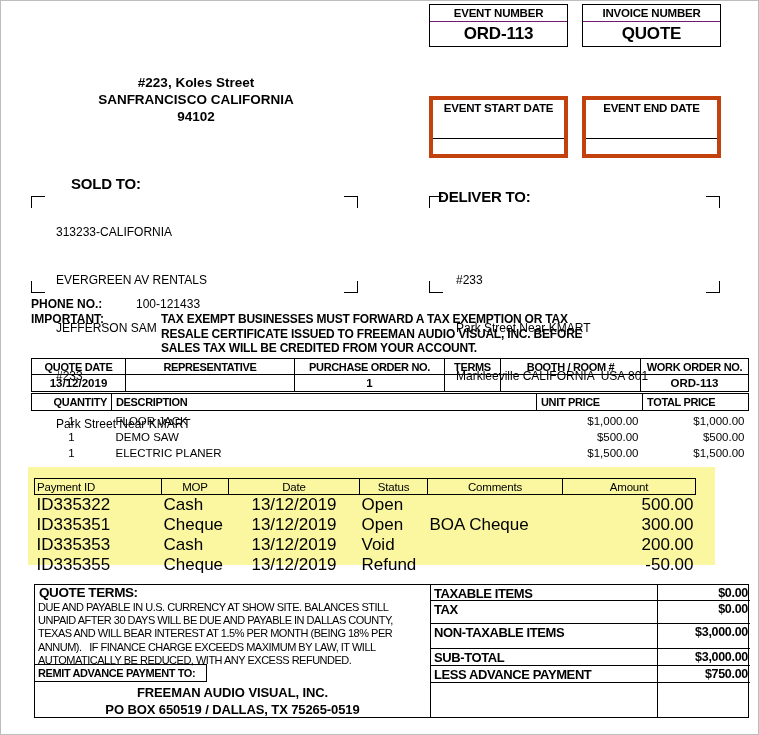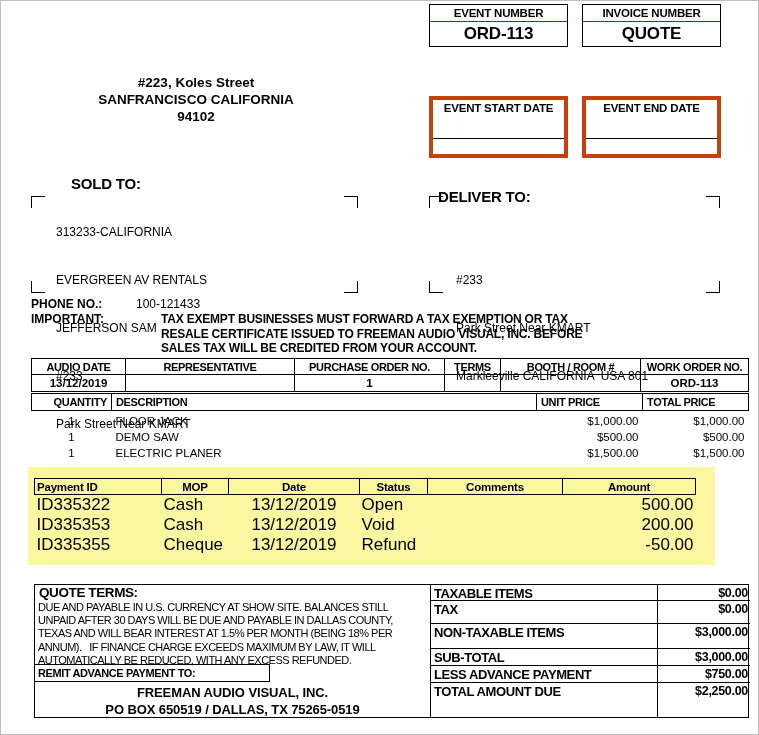--- a/index.html
+++ b/index.html
@@ -47,33 +47,33 @@
   .items-table { left:30px; top:392px; width:717px; }
   .items-table th { border:1px solid #000; height:17px; font-size:11px; font-weight:bold;
                     letter-spacing:-0.35px; text-align:left; padding:0 4px; }
   .items-table th.qty { text-align:right; }
   .items-table td { height:16px; font-size:11.5px; padding:0 4px; vertical-align:bottom; }
   .items-table td.qty { text-align:center; }
   .items-table td.money { text-align:right; }
 
   .pay-wrap { left:27px; top:466px; width:687px; height:98px; }
   .pay-table { position:absolute; left:6px; top:11px; width:661px; }
-  .pay-table th { border:1px solid #000; height:16px; font-size:11.5px; font-weight:bold;
+  .pay-table th { border:1px solid #000; height:16px; font-size:11.5px; font-weight:normal;
                   text-align:center; letter-spacing:-0.2px; }
   .pay-table th.left { text-align:left; padding-left:2px; }
   .pay-table td { height:16px; font-size:17px; padding:0 2px; vertical-align:bottom; }
   .pay-table td.c { text-align:center; }
   .pay-table td.r { text-align:right; }
 
   .bottom-box { left:33px; top:583px; width:715px; height:134px; border:1px solid #000; }
   .bb-left { position:absolute; left:0; top:0; width:395px; height:100%; }
   .terms-title { position:absolute; left:4px; top:0; font-size:13.5px; font-weight:bold; letter-spacing:-0.4px; }
   .terms-body { position:absolute; left:3px; top:16px; width:390px; font-size:11px;
                 line-height:13.2px; letter-spacing:-0.5px; white-space:pre-wrap; }
-  .remit-box { position:absolute; left:-1px; top:79px; width:236px; height:18px; border:1px solid #000;
+  .remit-box { position:absolute; left:-1px; top:79px; width:173px; height:18px; border:1px solid #000;
                font-size:11px; font-weight:bold; letter-spacing:-0.4px; padding:2px 0 0 3px; }
   .remit-name { position:absolute; left:0; top:100px; width:395px; text-align:center;
                 font-size:13px; font-weight:bold; letter-spacing:-0.1px; }
   .remit-addr { position:absolute; left:0; top:117px; width:395px; text-align:center;
                 font-size:13px; font-weight:bold; letter-spacing:-0.1px; }
   .bb-right { position:absolute; left:395px; top:0; width:320px; height:100%; border-left:1px solid #000; }
   .tot-divider { position:absolute; left:226px; top:0; width:1px; height:100%; background:#000; }
   .tot-row { position:relative; width:100%; }
   .tot-row.line { border-bottom:1px solid #000; }
   .tot-label { position:absolute; left:3px; top:1px; font-size:13px; font-weight:bold; letter-spacing:-0.4px; }
@@ -143,21 +143,21 @@
     <colgroup>
         <col style="width:94px">
         <col style="width:169px">
         <col style="width:150px">
         <col style="width:56px">
         <col style="width:140px">
         <col style="width:108px">
       </colgroup>
     <tbody>
         <tr>
-      <th>AUDIO DATE</th>
+      <th>QUOTE DATE</th>
       <th>REPRESENTATIVE</th>
       <th>PURCHASE ORDER NO.</th>
       <th>TERMS</th>
       <th>BOOTH / ROOM #</th>
       <th>WORK ORDER NO.</th>
     </tr>
     <tr>
       <td>13/12/2019</td>
       <td></td>
       <td>1</td>
@@ -224,20 +224,28 @@
       </tr>
       <tr>
         <td>ID335322</td>
         <td>Cash</td>
         <td class="c">13/12/2019</td>
         <td>Open</td>
         <td></td>
         <td class="r">500.00</td>
       </tr>
       <tr>
+        <td>ID335351</td>
+        <td>Cheque</td>
+        <td class="c">13/12/2019</td>
+        <td>Open</td>
+        <td>BOA Cheque</td>
+        <td class="r">300.00</td>
+      </tr>
+      <tr>
         <td>ID335353</td>
         <td>Cash</td>
         <td class="c">13/12/2019</td>
         <td>Void</td>
         <td></td>
         <td class="r">200.00</td>
       </tr>
       <tr>
         <td>ID335355</td>
         <td>Cheque</td>
@@ -273,20 +281,16 @@
         <span class="tot-value">$3,000.00</span>
       </div>
       <div class="tot-row line" style="height:17px;">
         <span class="tot-label">SUB-TOTAL</span>
         <span class="tot-value">$3,000.00</span>
       </div>
       <div class="tot-row line" style="height:17px;">
         <span class="tot-label">LESS ADVANCE PAYMENT</span>
         <span class="tot-value">$750.00</span>
       </div>
-      <div class="tot-row" style="height:34px;">
-        <span class="tot-label">TOTAL AMOUNT DUE</span>
-        <span class="tot-value">$2,250.00</span>
-      </div>
     </div>
   </div>
 
 </div>
 
 </body></html>

